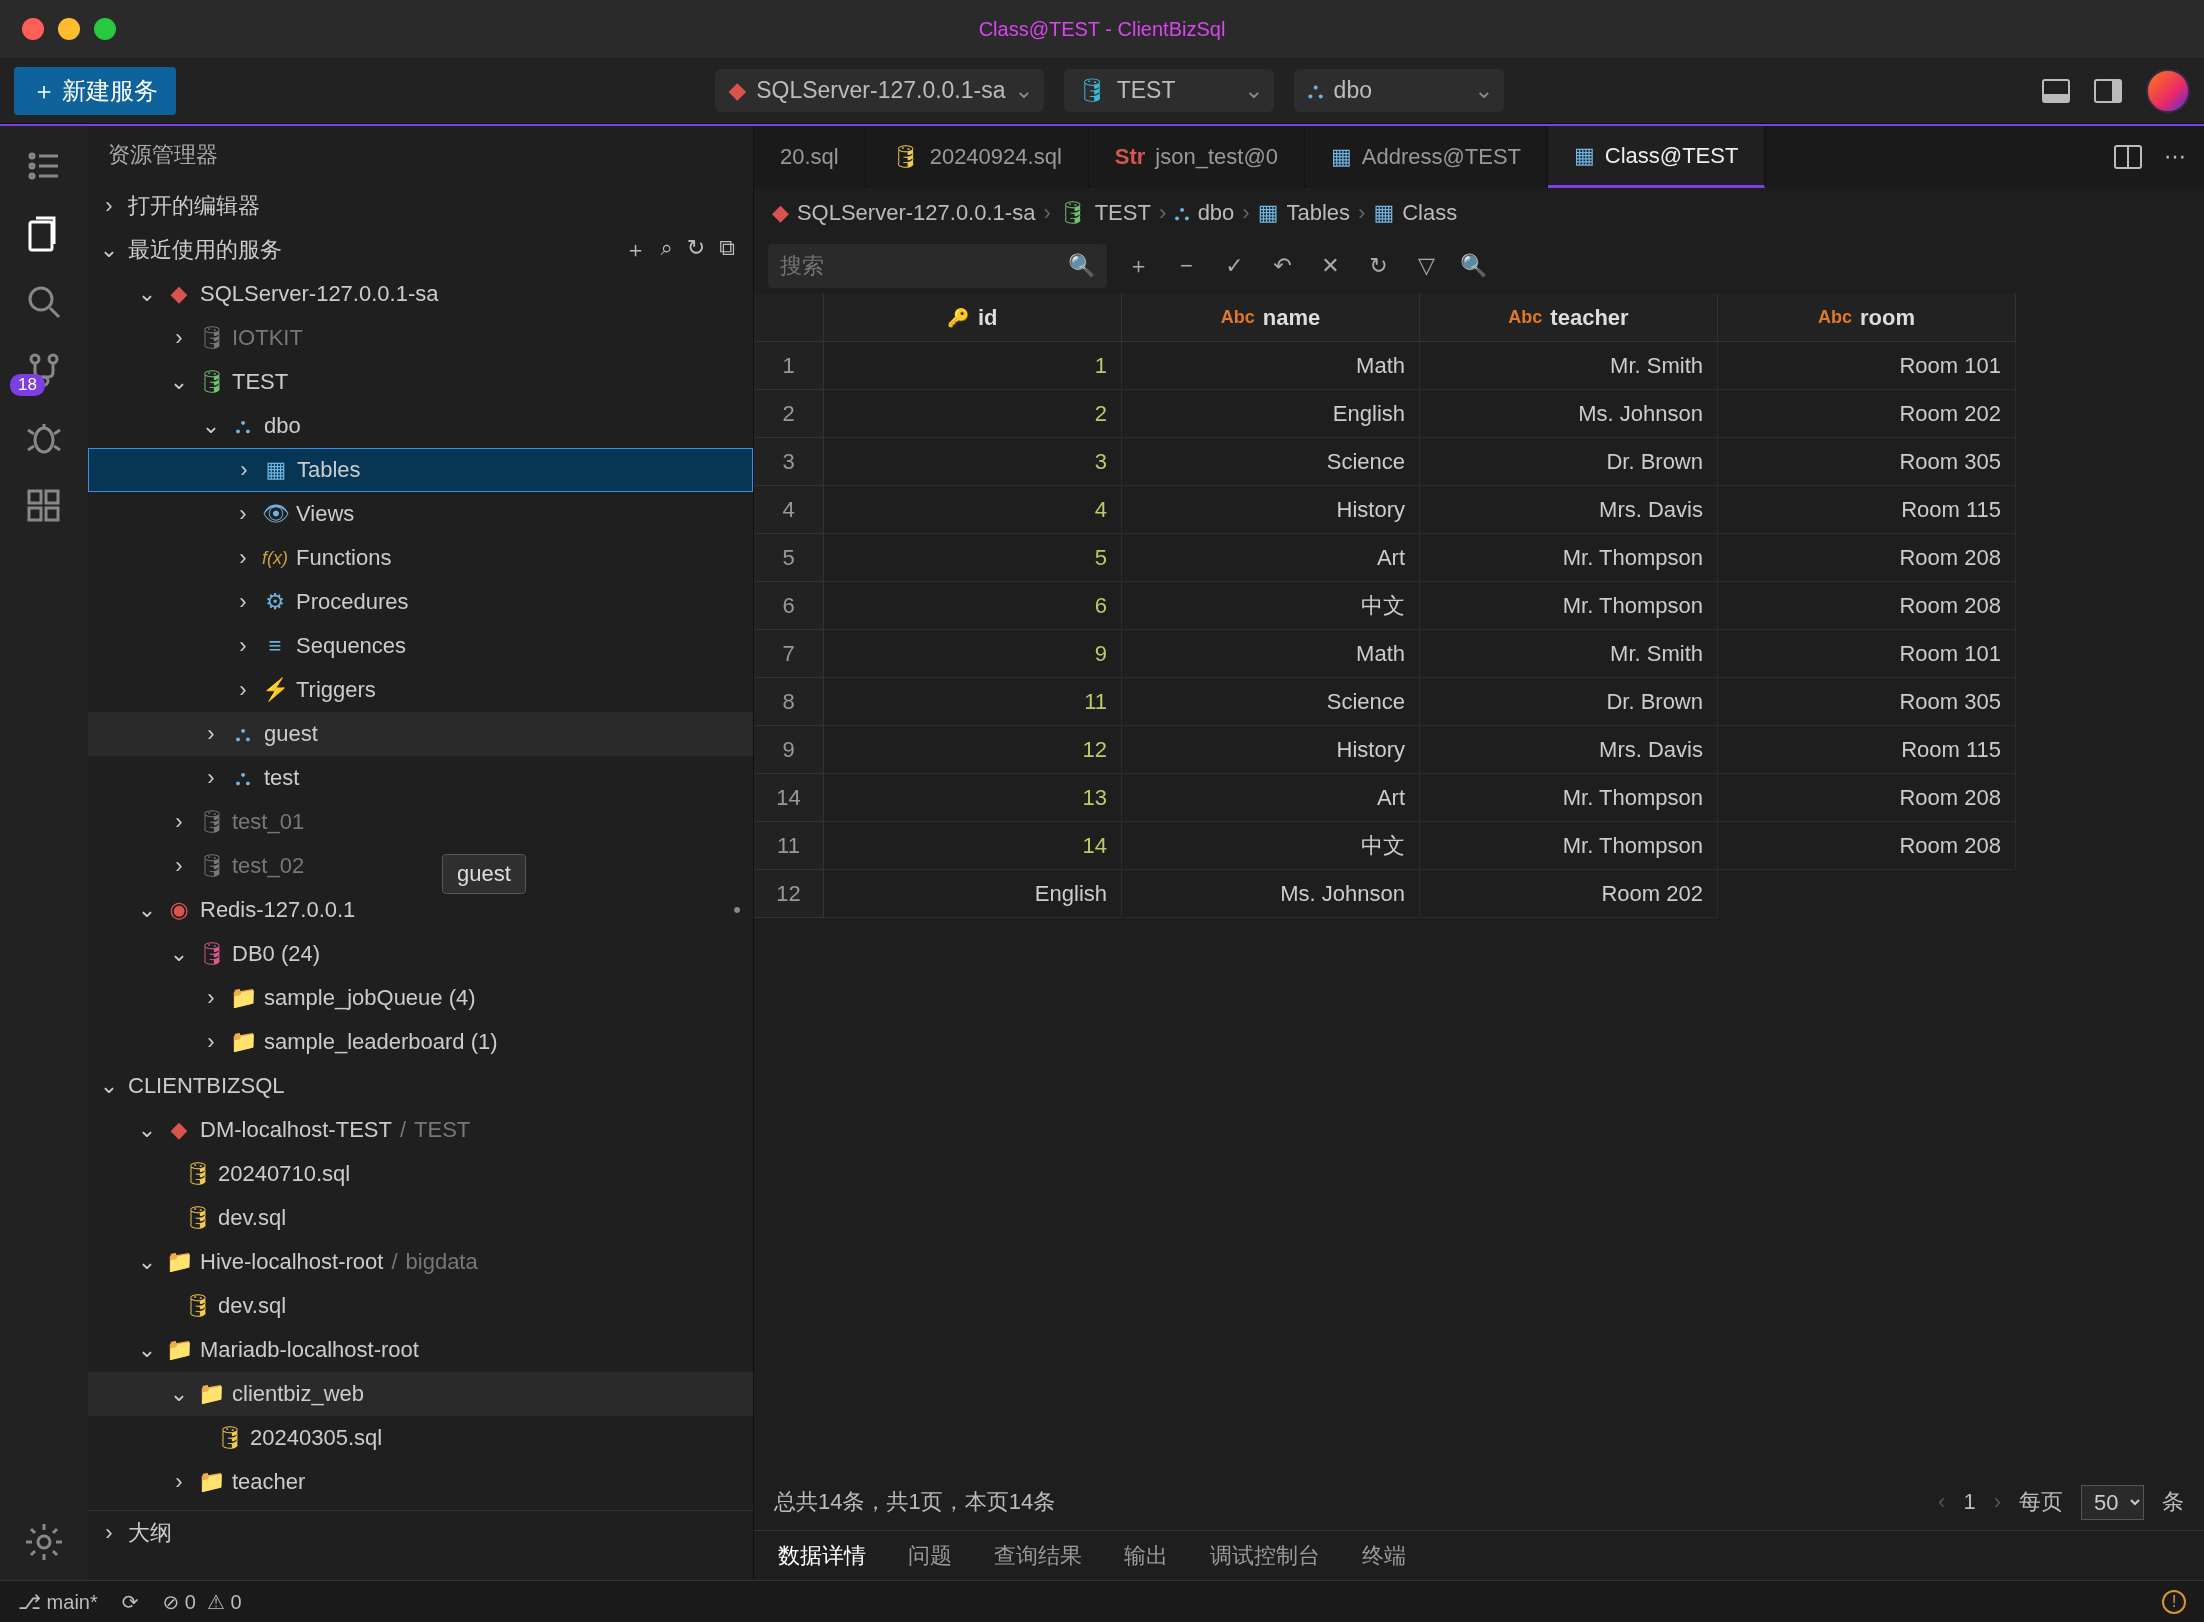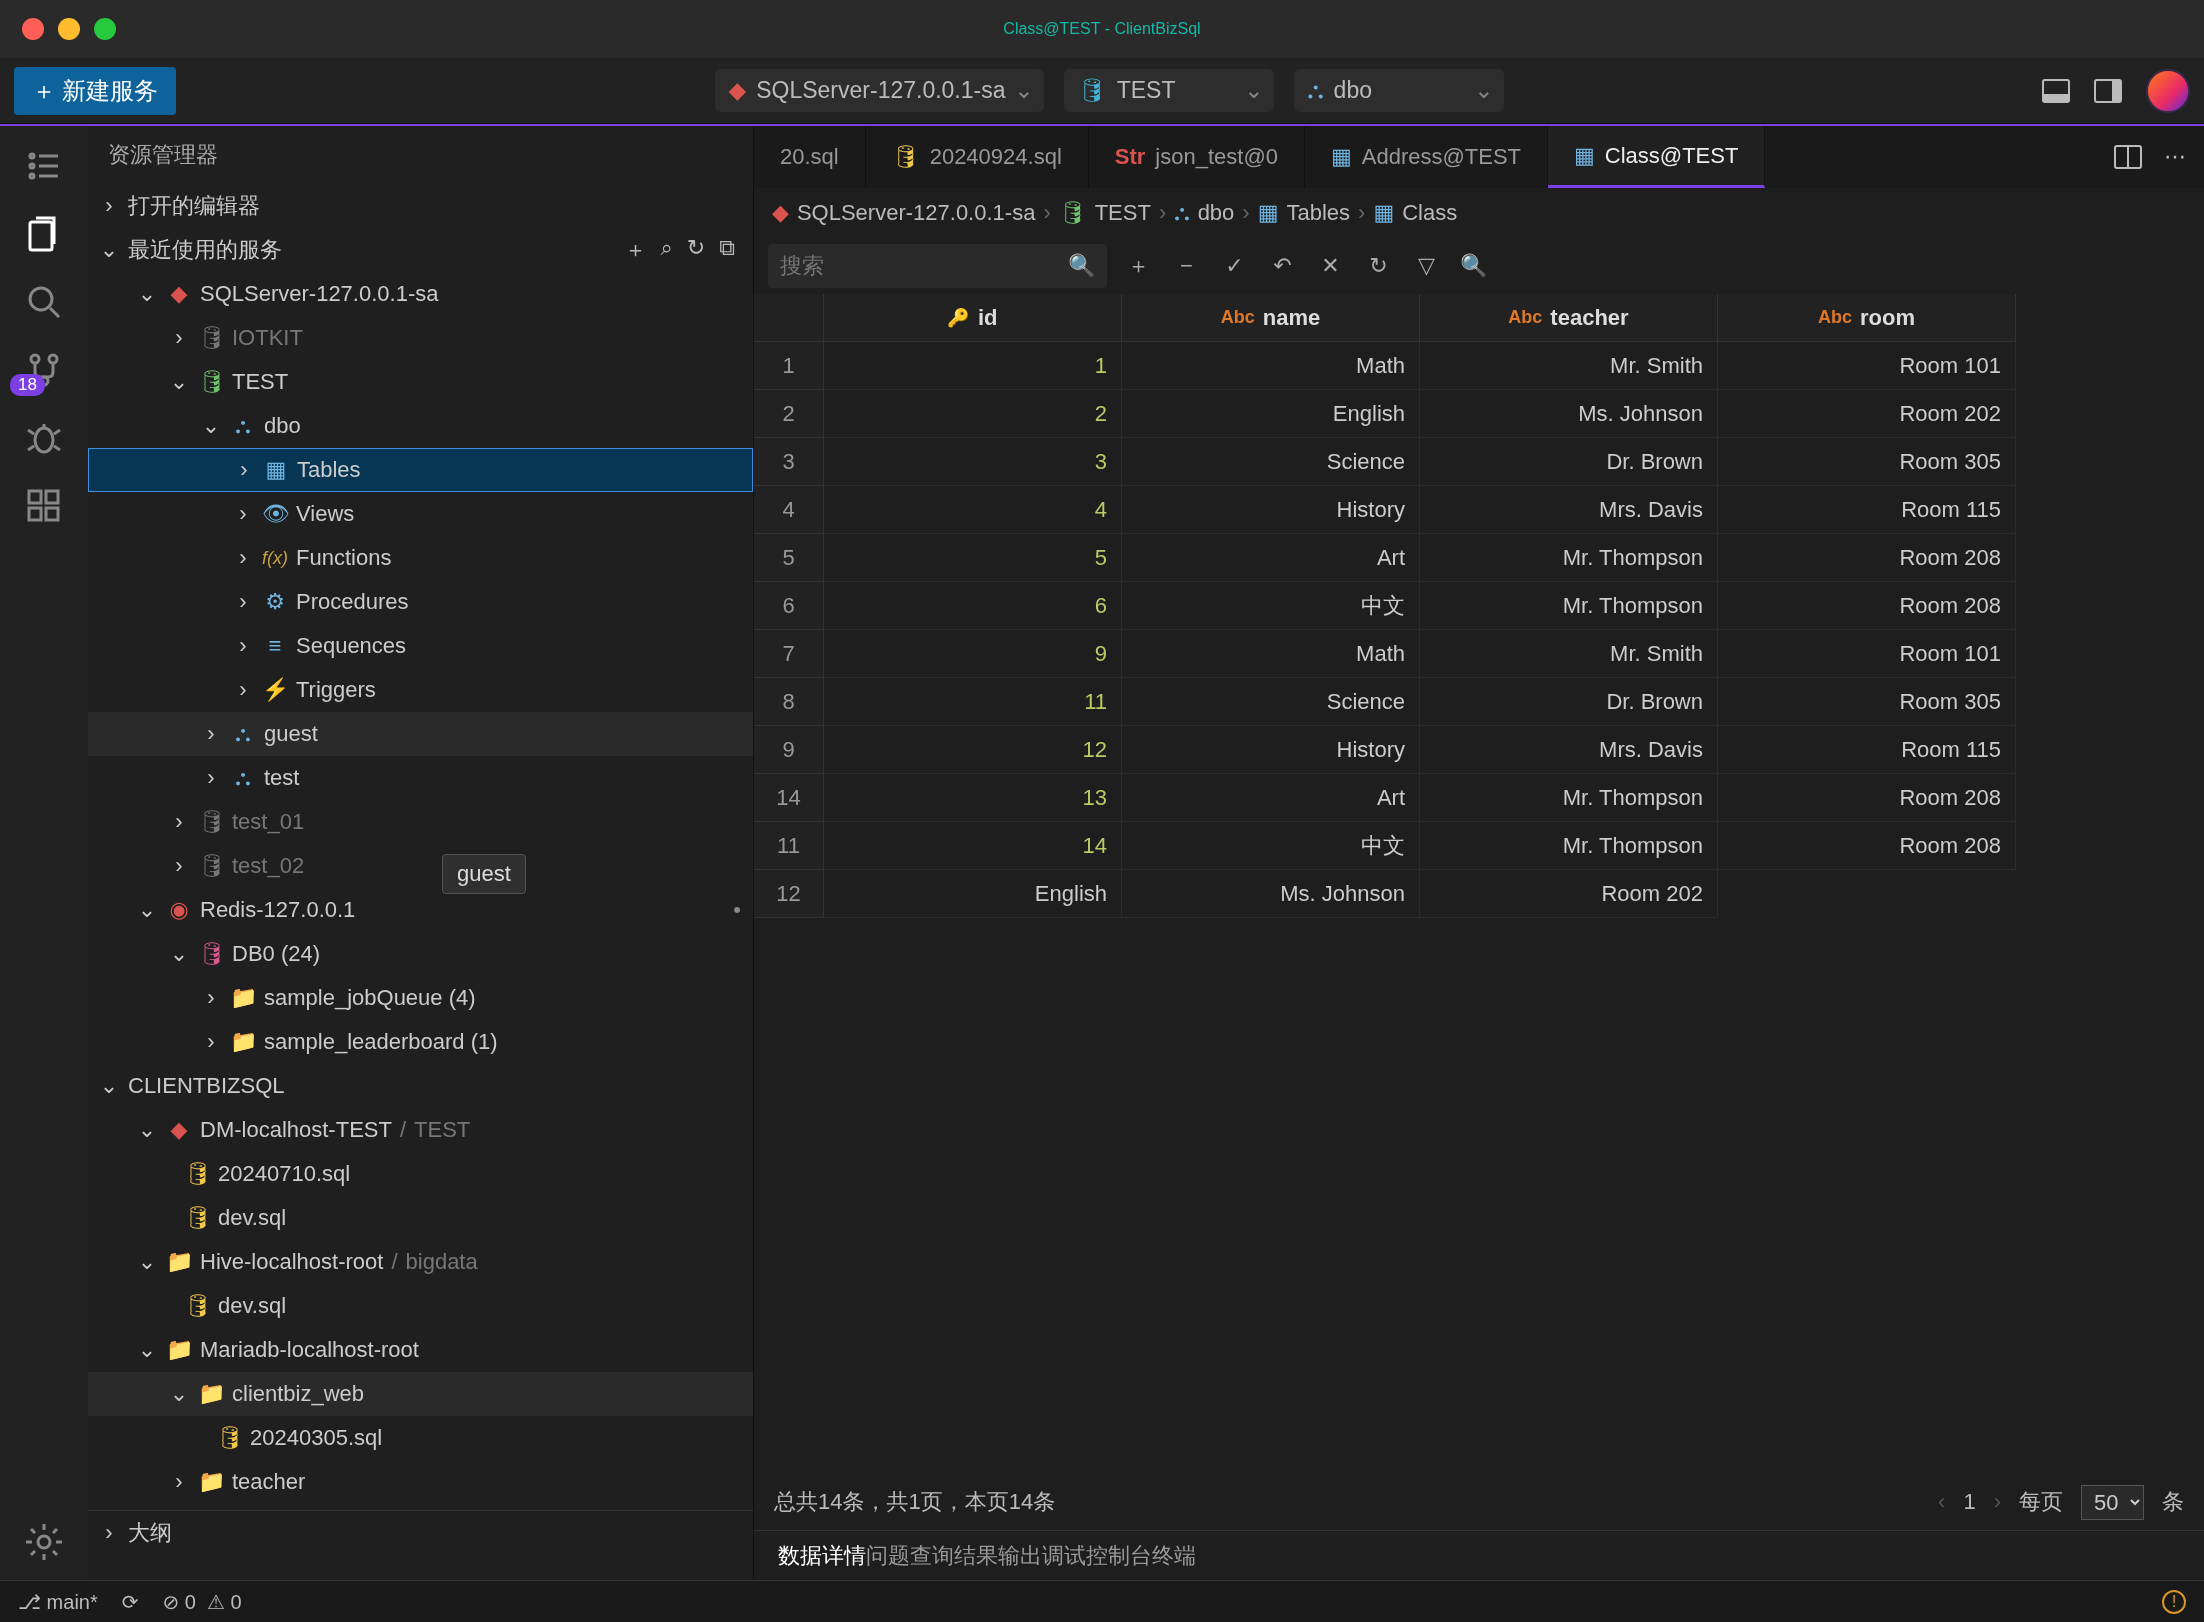--- a/index.html
+++ b/index.html
@@ -20,21 +20,21 @@
   position: relative;
   padding-left: 22px;
 }
 .traffic-lights { display: flex; gap: 14px; }
 .dot { width: 22px; height: 22px; border-radius: 50%; }
 .dot.red { background: #ff5f56; }
 .dot.yellow { background: #ffbd2e; }
 .dot.green { background: #27c93f; }
 .title-center {
   position: absolute; left: 50%; transform: translateX(-50%);
-  color: #14b8a6; font-size: 16px;
+  color: #d946ef; font-size: 20px;
 }
 .topbar {
   height: 66px;
   background: #222;
   display: flex;
   align-items: center;
   padding: 0 14px;
   gap: 20px;
   border-bottom: 1px solid #111;
 }
@@ -165,21 +165,21 @@
 .id-col { color: #b8cc66; }
 .col-type { color:#e07828; font-size:18px;}
 .key-ic { color:#d4a32c; font-size:18px;}
 .grid-footer {
   height: 56px; display:flex; align-items:center; padding: 0 20px;
   color:#bbb;
 }
 .footer-right { margin-left:auto; display:flex; align-items:center; gap:18px;}
 .pg-sel { background:#2a2a2a; border:1px solid #555; color:#ccc; padding:3px 8px; font-size:22px;}
 .panelbar {
-  height: 50px; display:flex; align-items:center; 
+  height: 50px; display:flex; align-items:center; gap: 42px;
   padding: 0 24px; color:#999; border-top:1px solid #333;
 }
 .panel-item.active { color:#fff; }
 .statusbar {
   height: 42px; background:#1a1a1a; border-top:1px solid #333;
   display:flex; align-items:center; padding: 0 18px; color:#bbb; font-size:20px; gap: 24px;
 }
 .status-right { margin-left:auto; display:flex; gap:18px; align-items:center;}
 .warn-circle { width:24px;height:24px;border:2px solid #d99528;border-radius:50%;display:flex;align-items:center;justify-content:center;color:#d99528;font-size:17px;}
 .tooltip {

